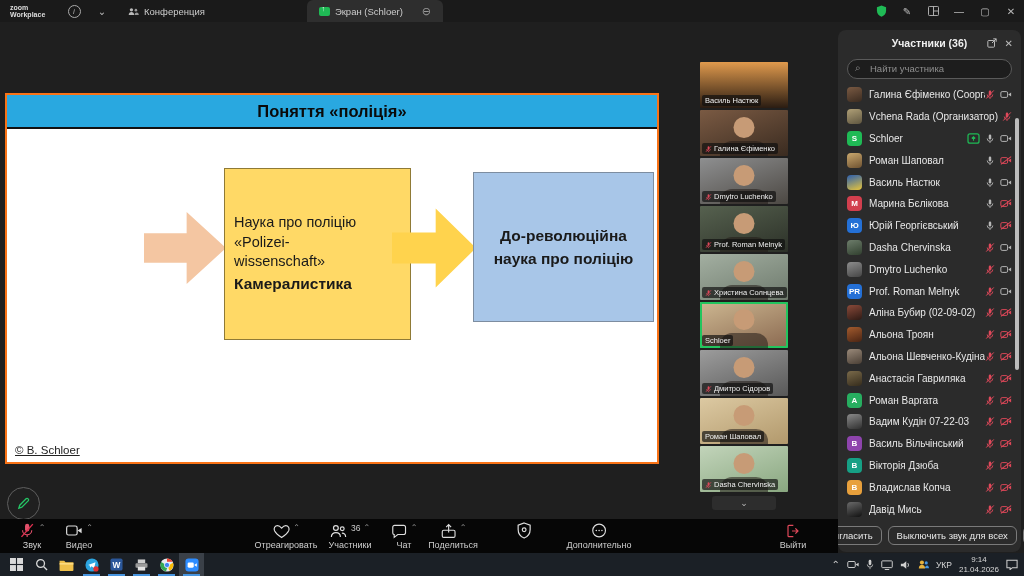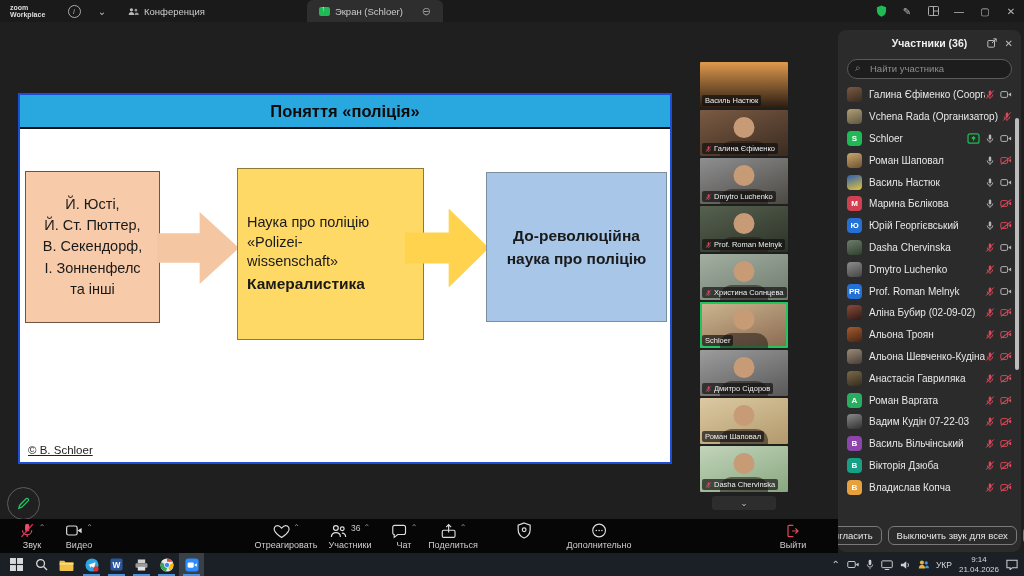--- a/index.html
+++ b/index.html
@@ -13,22 +13,22 @@
           color:#bbb;font-size:10px;margin:0 6px;}
   .info-circle{width:11px;height:11px;border:1px solid #aaa;border-radius:50%;font-size:8px;
                display:flex;align-items:center;justify-content:center;color:#aaa;font-style:italic;}
   .tab{height:22px;display:flex;align-items:center;gap:5px;padding:0 12px;font-size:9.5px;color:#ccc;}
   .tab.active{background:#2e2e2e;border-radius:6px 6px 0 0;margin-left:90px;}
   .tab .share-ico{width:11px;height:9px;background:#1fba55;border-radius:2px;position:relative;}
   .tab .share-ico:after{content:"↑";position:absolute;left:2.5px;top:-1.5px;font-size:7px;color:#fff;}
   .win-controls{margin-left:auto;display:flex;align-items:center;}
   .win-controls span{width:26px;text-align:center;font-size:10px;color:#bbb;}
   
-  .slide{position:absolute;left:18px;top:93px;width:650px;height:367px;background:#fff;
-         border:2px solid #1d4ed8;}
+  .slide{position:absolute;left:5px;top:93px;width:650px;height:367px;background:#fff;
+         border:2px solid #f97316;}
   .slide-banner{height:32px;background:#29a8e0;border-bottom:2px solid #111;display:flex;
                 align-items:center;justify-content:center;font-size:16.5px;font-weight:bold;color:#0a0a0a;}
   .box{position:absolute;display:flex;flex-direction:column;justify-content:center;color:#1a1a1a;}
   .box1{left:5px;top:76px;width:133px;height:150px;background:#f7cba9;border:1.5px solid #6f5540;
         text-align:center;font-size:14.5px;line-height:1.45;white-space:pre-line;}
   .arrow{position:absolute;}
   .arrow1{left:137px;top:112px;width:82px;height:82px;background:#f4c6a2;
           clip-path:polygon(0 32%,52% 32%,52% 6%,100% 50%,52% 94%,52% 68%,0 68%);}
   .box2{left:217px;top:73px;width:167px;height:158px;background:#ffd966;border:1.5px solid #8f7a36;
         padding:6px 9px;font-size:14.5px;line-height:1.35;}
@@ -141,25 +141,20 @@
           </svg>
         </span>
       <span>—</span>
       <span>▢</span>
       <span>✕</span>
     </div>
   </div>
 
   <div class="slide">
     <div class="slide-banner">Поняття «поліція»</div>
-    <div class="box box1">Й. Юсті,
-Й. Ст. Пюттер,
-В. Секендорф,
-І. Зонненфелс
-та інші</div>
     <div class="arrow arrow1"></div>
     <div class="box box2">
       <div style="white-space:pre-line">Наука  про поліцію
 «Polizei-
 wissenschaft»</div>
       <div class="bold-line">Камералистика</div>
     </div>
     <div class="arrow arrow2"></div>
     <div class="box box3">До-революційна
 наука про поліцію</div>
@@ -684,20 +679,41 @@
             <span>
               <svg width="12" height="9" viewBox="0 0 18 14">
                 <rect x="1" y="2.5" width="10.5" height="9" rx="2" fill="none" stroke="#e0485a" stroke-width="1.5"></rect>
                 <path d="M12.5 7l4.5-3v6z" fill="#e0485a"></path>
                 <line x1="1" y1="13" x2="17" y2="1" stroke="#e0485a" stroke-width="1.6"></line>
               </svg>
             </span>
           </span>
         </div>
         <div class="prow">
+          <span class="pav" style="background: linear-gradient(160deg, rgb(106, 106, 106), rgb(17, 17, 17));"></span>
+          <span class="pname">Давід Мись</span>
+          <span class="picons">
+            <span>
+              <svg width="10" height="11" viewBox="0 0 16 16">
+                <rect x="6" y="1.5" width="4" height="8" rx="2" fill="#e0485a"></rect>
+                <path d="M3.5 8a4.5 4.5 0 0 0 9 0" fill="none" stroke="#e0485a" stroke-width="1.4"></path>
+                <line x1="8" y1="12.8" x2="8" y2="15.2" stroke="#e0485a" stroke-width="1.4"></line>
+                <line x1="2" y1="14.5" x2="14" y2="1.5" stroke="#e0485a" stroke-width="1.6"></line>
+              </svg>
+            </span>
+            <span>
+              <svg width="12" height="9" viewBox="0 0 18 14">
+                <rect x="1" y="2.5" width="10.5" height="9" rx="2" fill="none" stroke="#e0485a" stroke-width="1.5"></rect>
+                <path d="M12.5 7l4.5-3v6z" fill="#e0485a"></path>
+                <line x1="1" y1="13" x2="17" y2="1" stroke="#e0485a" stroke-width="1.6"></line>
+              </svg>
+            </span>
+          </span>
+        </div>
+        <div class="prow">
           <span class="pname"></span>
           <span class="picons"></span>
         </div>
       </div>
     <div class="pscroll"></div>
     <div class="panel-footer">
       <button class="pf-btn">Пригласить</button>
       <button class="pf-btn">Выключить звук для всех</button>
       <button class="pf-btn pf-more">···</button>
     </div>

